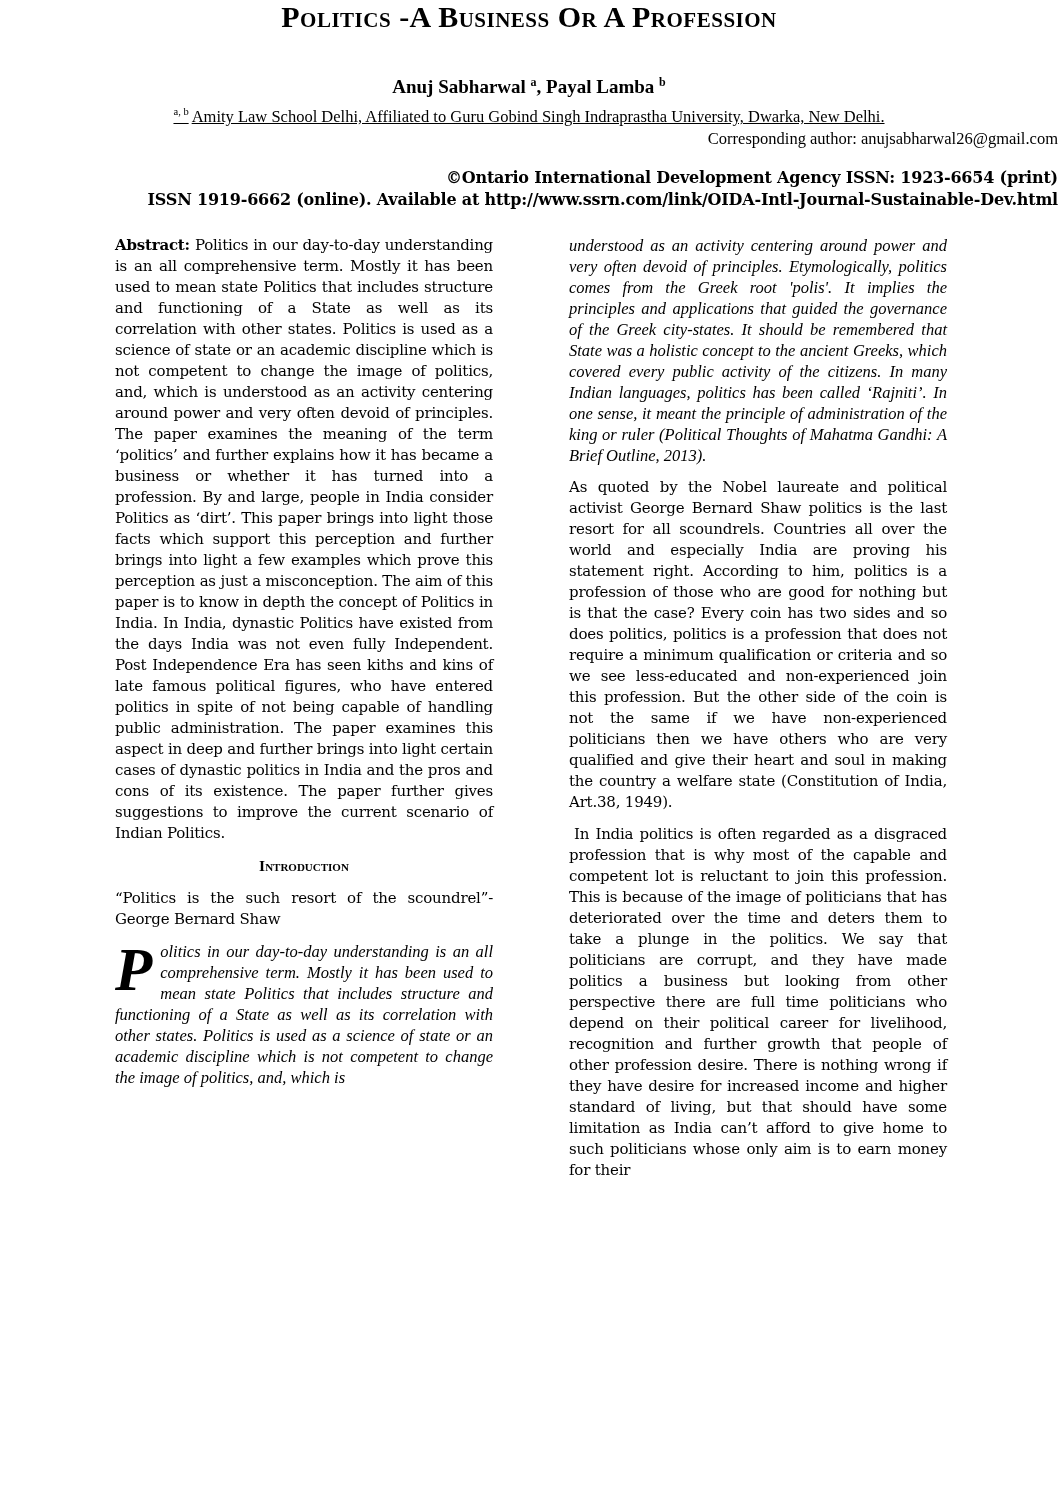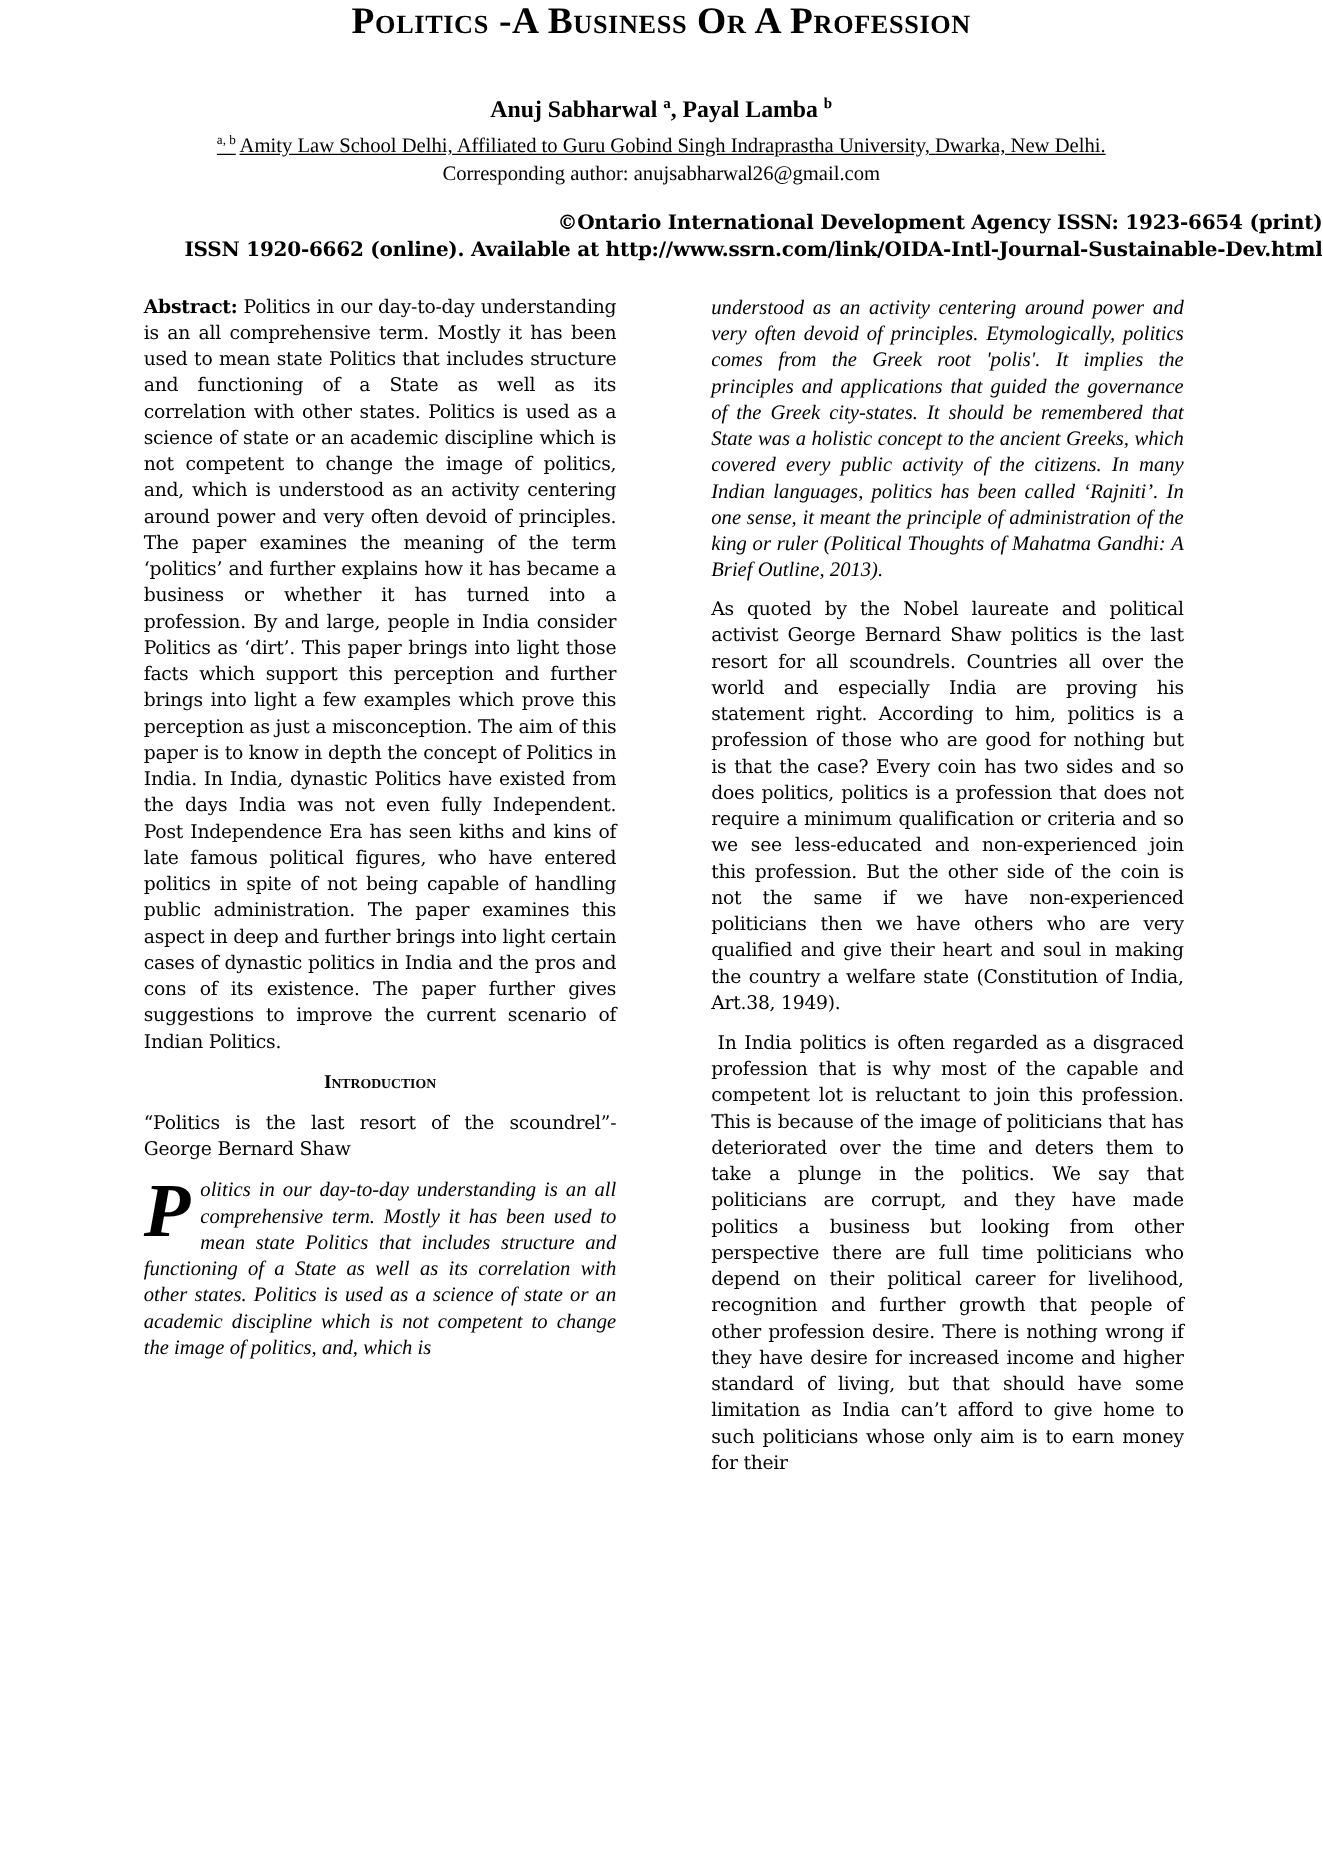--- a/index.html
+++ b/index.html
@@ -23,21 +23,21 @@
   }
   .authors-line {
     margin-top: 36px;
     font-size: 19px;
     font-weight: bold;
     line-height: 24px;
   }
   .authors-line sup { font-size: 12px; }
   .affiliation-line { font-size: 16.5px; line-height: 22px; margin-top: 2px; text-decoration: underline; }
   .affiliation-line sup { font-size: 10.5px; margin-right: 3px; }
-  .corresponding-line { font-size: 16.5px; line-height: 22px; }
+  .corresponding-line { font-size: 16.5px; line-height: 22px; text-align: right; }
   .issn-block {
     margin-top: 17px;
     font-size: 16px;
     font-weight: bold;
     line-height: 22px;
     font-family: "DejaVu Serif", serif;
     letter-spacing: -0.2px;
     text-align: right;
   }
   .columns {
@@ -85,36 +85,36 @@
     </div>
 
     <div class="affiliation-line">
       <sup>a, b</sup><span>Amity Law School Delhi, Affiliated to Guru Gobind Singh Indraprastha University, Dwarka, New Delhi.</span>
     </div>
 
     <div class="corresponding-line">Corresponding author: anujsabharwal26@gmail.com</div>
 
     <div class="issn-block">
       <div>©Ontario International Development Agency ISSN: 1923-6654 (print)</div>
-      <div>ISSN 1920-6662 (online). Available at http://www.ssrn.com/link/OIDA-Intl-Journal-Sustainable-Dev.html</div>
+      <div>ISSN 1919-6662 (online). Available at http://www.ssrn.com/link/OIDA-Intl-Journal-Sustainable-Dev.html</div>
     </div>
   </div>
 
   <div class="columns">
 
     <div class="col">
       <p class="heavy">
         <span class="inline-label">Abstract:</span>
         <span>Politics in our day-to-day understanding is an all comprehensive term. Mostly it has been used to mean state Politics that includes structure and functioning of a State as well as its correlation with other states. Politics is used as a science of state or an academic discipline which is not competent to change the image of politics, and, which is understood as an activity centering around power and very often devoid of principles. The paper examines the meaning of the term ‘politics’ and further explains how it has became a business or whether it has turned into a profession. By and large, people in India consider Politics as ‘dirt’. This paper brings into light those facts which support this perception and further brings into light a few examples which prove this perception as just a misconception. The aim of this paper is to know in depth the concept of Politics in India. In India, dynastic Politics have existed from the days India was not even fully Independent. Post Independence Era has seen kiths and kins of late famous political figures, who have entered politics in spite of not being capable of handling public administration. The paper examines this aspect in deep and further brings into light certain cases of dynastic politics in India and the pros and cons of its existence. The paper further gives suggestions to improve the current scenario of Indian Politics.</span>
       </p>
 
 
       <div class="section-heading">Introduction</div>
 
-      <p class="heavy">“Politics is the last resort of the scoundrel”- George Bernard Shaw</p>
+      <p class="heavy">“Politics is the such resort of the scoundrel”- George Bernard Shaw</p>
 
       <p class="light">
         <span class="dropcap">P</span><span>olitics in our day-to-day understanding is an all comprehensive term. Mostly it has been used to mean state Politics that includes structure and functioning of a State as well as its correlation with other states. Politics is used as a science of state or an academic discipline which is not competent to change the image of politics, and, which is</span>
       </p>
     </div>
 
     <div class="col">
       <p class="light">understood as an activity centering around power and very often devoid of principles. Etymologically, politics comes from the Greek root 'polis'. It implies the principles and applications that guided the governance of the Greek city-states. It should be remembered that State was a holistic concept to the ancient Greeks, which covered every public activity of the citizens. In many Indian languages, politics has been called ‘Rajniti’. In one sense, it meant the principle of administration of the king or ruler (Political Thoughts of Mahatma Gandhi: A Brief Outline, 2013).</p>
       <p class="heavy">As quoted by the Nobel laureate and political activist George Bernard Shaw politics is the last resort for all scoundrels. Countries all over the world and especially India are proving his statement right. According to him, politics is a profession of those who are good for nothing but is that the case? Every coin has two sides and so does politics, politics is a profession that does not require a minimum qualification or criteria and so we see less-educated and non-experienced join this profession. But the other side of the coin is not the same if we have non-experienced politicians then we have others who are very qualified and give their heart and soul in making the country a welfare state (Constitution of India, Art.38, 1949).</p>
       <p class="heavy indent-first">In India politics is often regarded as a disgraced profession that is why most of the capable and competent lot is reluctant to join this profession. This is because of the image of politicians that has deteriorated over the time and deters them to take a plunge in the politics. We say that politicians are corrupt, and they have made politics a business but looking from other perspective there are full time politicians who depend on their political career for livelihood, recognition and further growth that people of other profession desire. There is nothing wrong if they have desire for increased income and higher standard of living, but that should have some limitation as India can’t afford to give home to such politicians whose only aim is to earn money for their</p>

